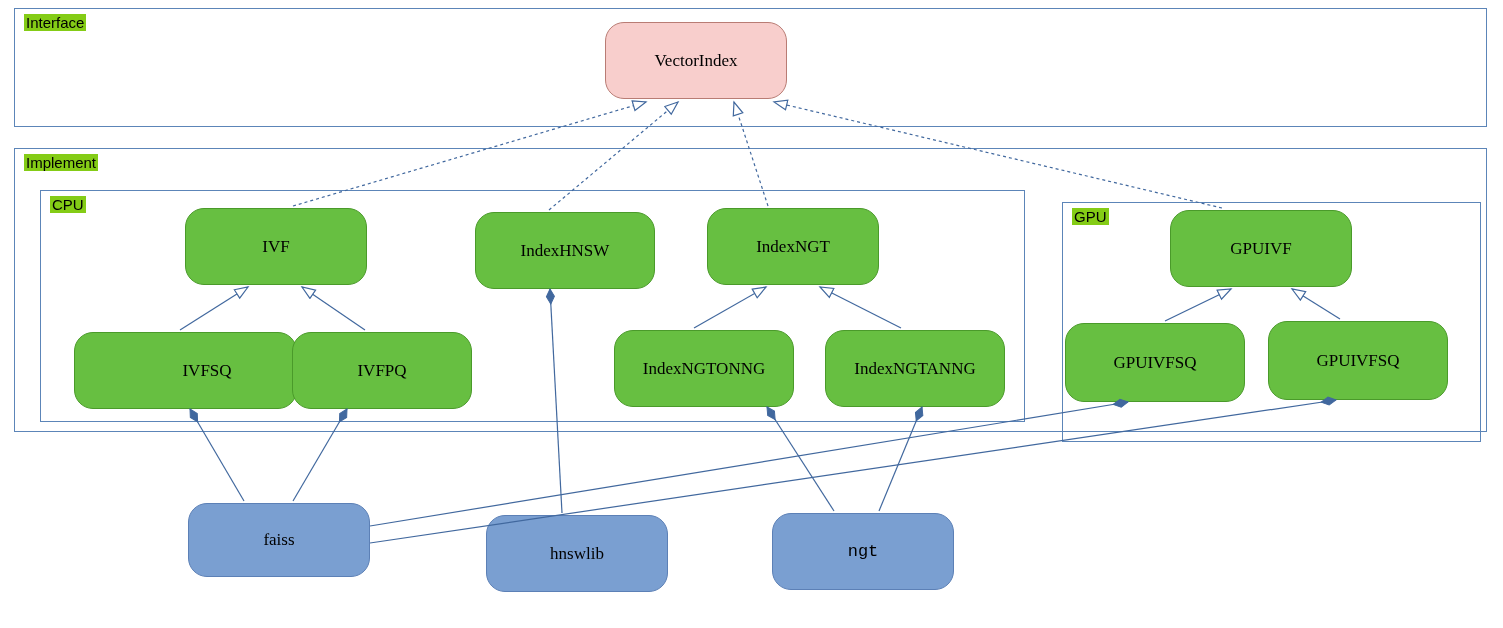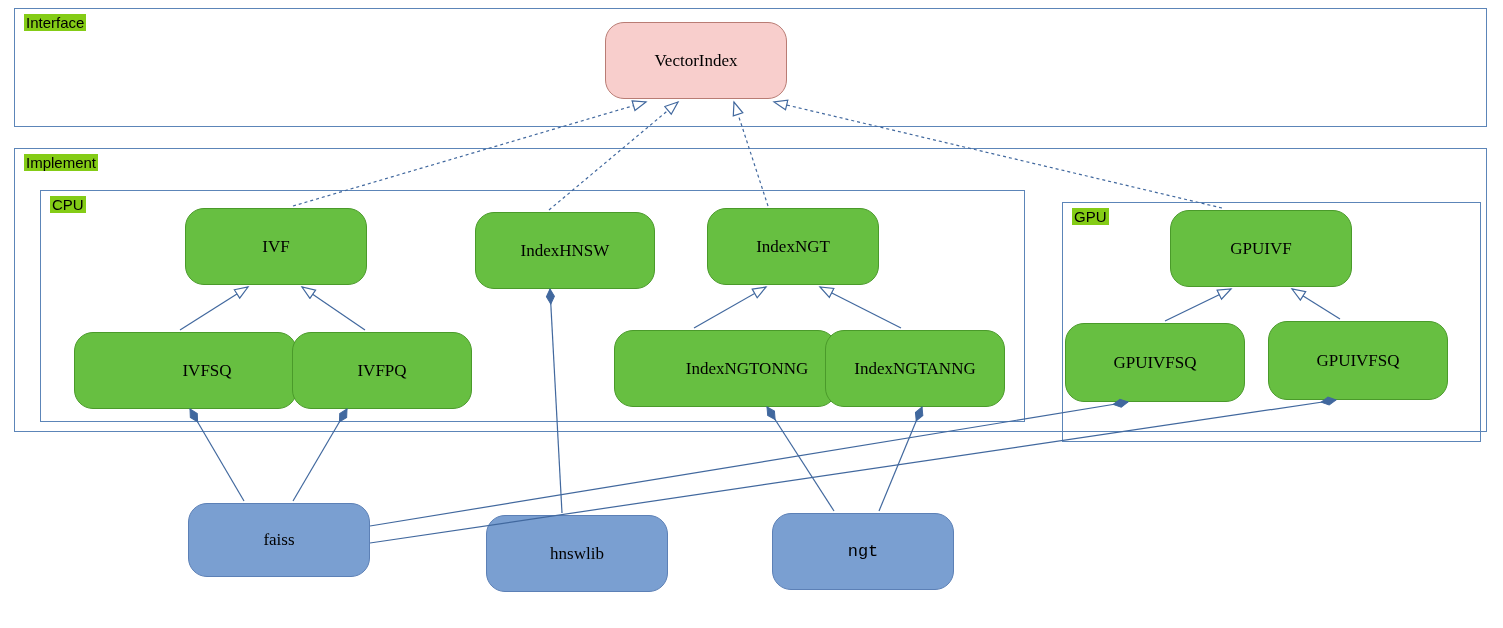--- a/index.html
+++ b/index.html
@@ -120,21 +120,21 @@
   </div>
 
   <div class="node class-node" style="left:74px; top:332px; width:178px; height:75px;padding-left:43px;">
     <span>IVFSQ</span>
   </div>
 
   <div class="node class-node" style="left:292px; top:332px; width:178px; height:75px;">
     <span>IVFPQ</span>
   </div>
 
-  <div class="node class-node" style="left:614px; top:330px; width:178px; height:75px;padding-left:43px;">
+  <div class="node class-node" style="left:614px; top:330px; width:178px; height:75px;">
     <span>IndexNGTONNG</span>
   </div>
 
   <div class="node class-node" style="left:825px; top:330px; width:178px; height:75px;">
     <span>IndexNGTANNG</span>
   </div>
 
   <div class="node class-node" style="left:1065px; top:323px; width:178px; height:77px;">
     <span>GPUIVFSQ</span>
   </div>

